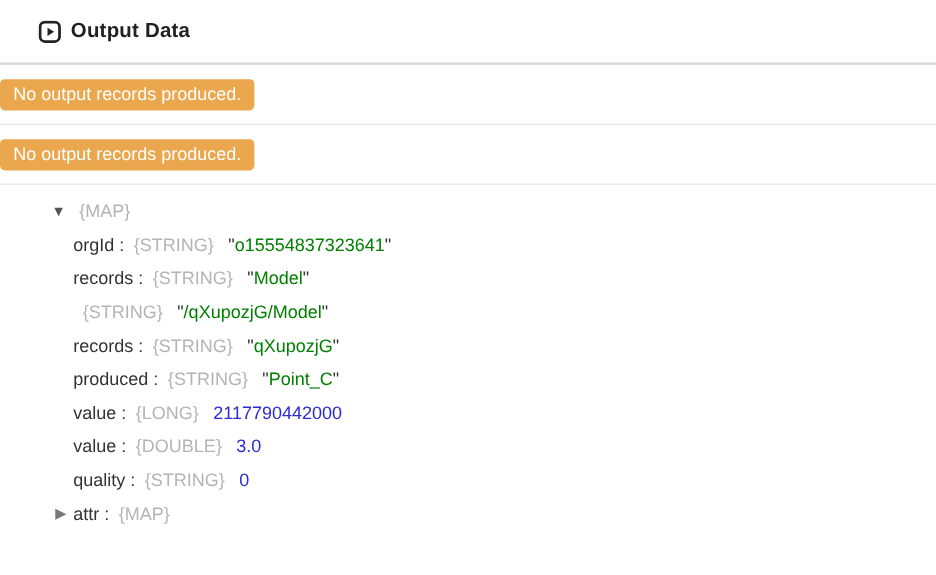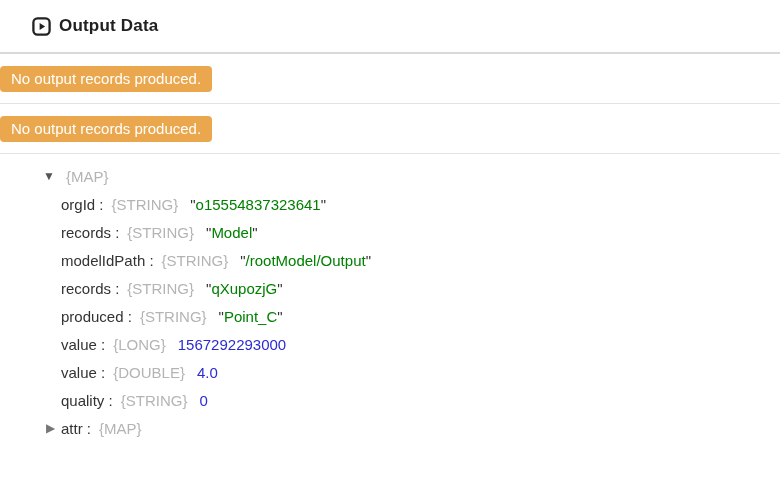--- a/index.html
+++ b/index.html
@@ -93,47 +93,46 @@
     <span class="f-value"><span class="quote">"</span><span class="green">o15554837323641</span><span class="quote">"</span></span>
   </div>
 
   <div class="tree-row child">
     <span class="f-label">records :</span>
     <span class="f-type">{STRING}</span>
     <span class="f-value"><span class="quote">"</span><span class="green">Model</span><span class="quote">"</span></span>
   </div>
 
   <div class="tree-row child">
-    <span class="f-label">modelIdPath :</span>
     <span class="f-type">{STRING}</span>
-    <span class="f-value"><span class="quote">"</span><span class="green">/rootModel/Output</span><span class="quote">"</span></span>
+    <span class="f-value"><span class="quote">"</span><span class="green">/qXupozjG/Model</span><span class="quote">"</span></span>
   </div>
 
   <div class="tree-row child">
     <span class="f-label">records :</span>
     <span class="f-type">{STRING}</span>
     <span class="f-value"><span class="quote">"</span><span class="green">qXupozjG</span><span class="quote">"</span></span>
   </div>
 
   <div class="tree-row child">
     <span class="f-label">produced :</span>
     <span class="f-type">{STRING}</span>
     <span class="f-value"><span class="quote">"</span><span class="green">Point_C</span><span class="quote">"</span></span>
   </div>
 
   <div class="tree-row child">
     <span class="f-label">value :</span>
     <span class="f-type">{LONG}</span>
-    <span class="f-value blue">1567292293000</span>
+    <span class="f-value blue">2117790442000</span>
   </div>
 
   <div class="tree-row child">
     <span class="f-label">value :</span>
     <span class="f-type">{DOUBLE}</span>
-    <span class="f-value blue">4.0</span>
+    <span class="f-value blue">3.0</span>
   </div>
 
   <div class="tree-row child">
     <span class="f-label">quality :</span>
     <span class="f-type">{STRING}</span>
     <span class="f-value blue">0</span>
   </div>
 
   <div class="tree-row attr-row">
     <span class="toggle collapsed">▶</span>

